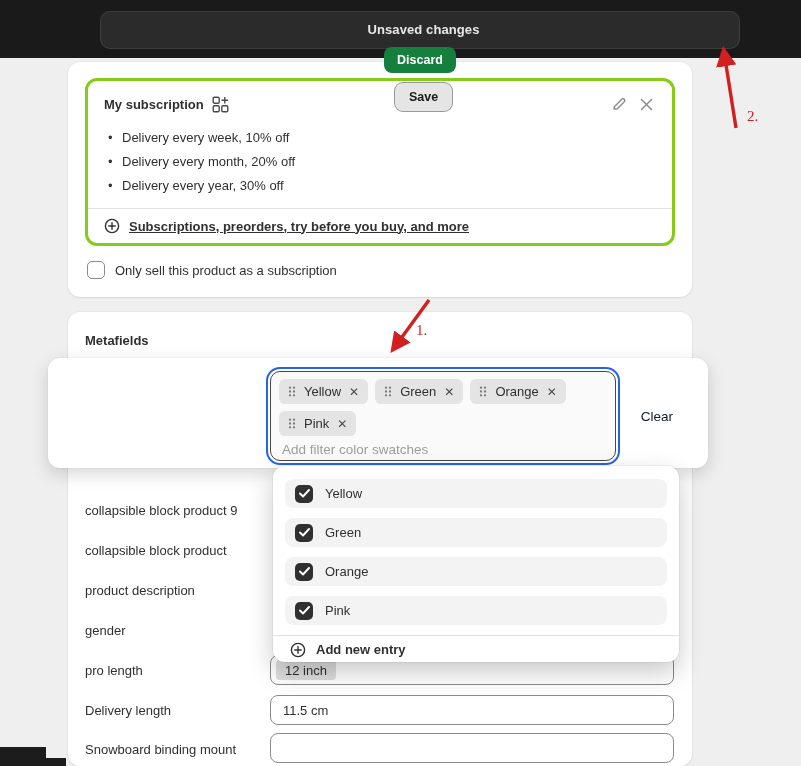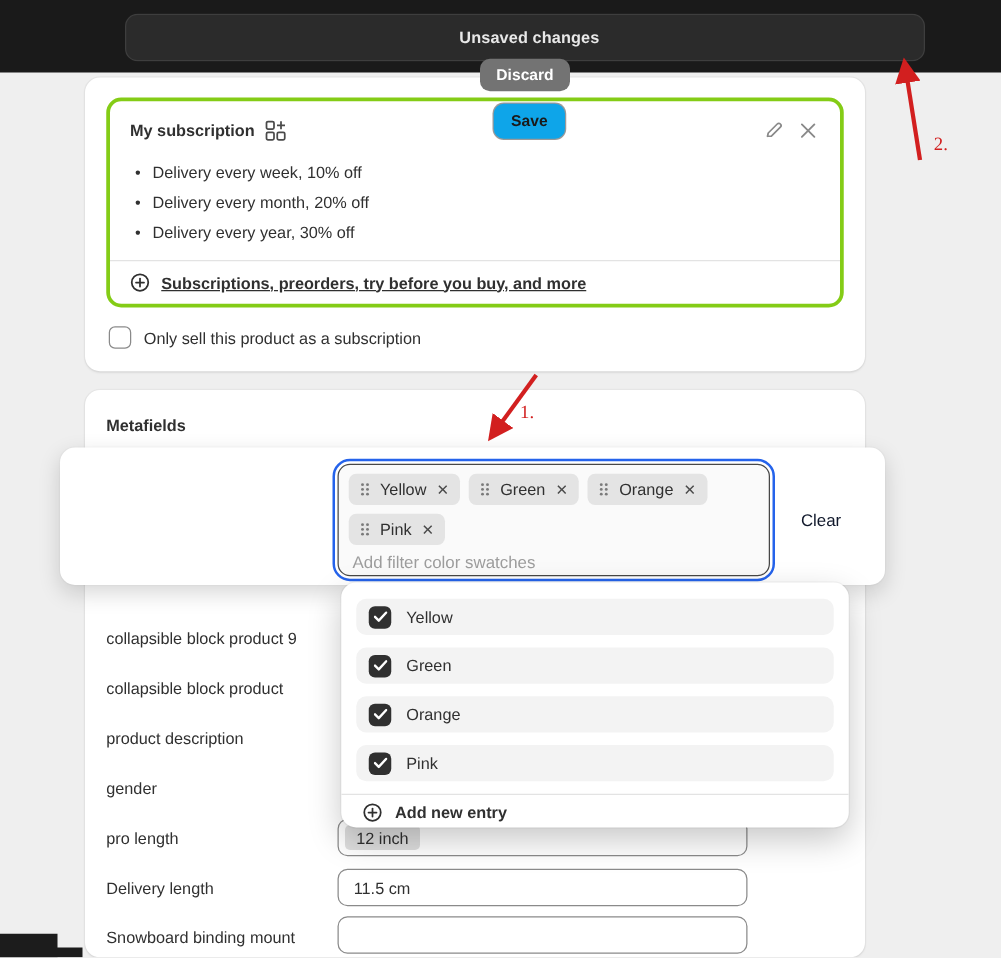--- a/index.html
+++ b/index.html
@@ -12,22 +12,22 @@
 
   
   .topbar { position:absolute; left:0; top:0; width:801px; height:58px; background:#1a1a1a; z-index:8; }
   .notif-bar {
     position:absolute; left:100px; top:11px; width:640px; height:38px;
     background:#2b2b2b; border:1px solid rgba(255,255,255,.09); border-radius:10px;
     display:flex; align-items:center; gap:10px; padding:0 6px 0 13px;flex-direction:column;
   }
   .notif-msg { color:#e8e8e8; font-size:13px; font-weight:700; letter-spacing:.1px; flex:1; }
   .btn { border:none; cursor:pointer; font-family:inherit; font-weight:700; font-size:12.5px; border-radius:8px; }
-  .btn-discard { background:#737373; color:#fff; padding:6px 13px; margin-right:7px; }
-  .btn-save { background:#0ea5e9; color:#1a1a1a; padding:7px 14px; box-shadow:0 0 0 1px rgba(0,0,0,.4); }
+  .btn-discard { background:#15803d; color:#fff; padding:6px 13px; margin-right:7px; }
+  .btn-save { background:#e5e5e5; color:#1a1a1a; padding:7px 14px; box-shadow:0 0 0 1px rgba(0,0,0,.4); }
 
   
   .card { position:absolute; background:#fff; border-radius:12px; box-shadow:0 1px 2px rgba(0,0,0,.07), 0 0 0 1px rgba(0,0,0,.03); }
   .card1 { left:68px; top:62px; width:624px; height:235px; padding:16px 17px; }
   .subcard { border:3px solid #84cc16; border-radius:12px; overflow:hidden; }
   .subcard-head { display:flex; align-items:center; gap:8px; padding:13px 16px 4px 16px; }
   .subcard-title { font-size:13px; font-weight:700; }
   .head-spacer { flex:1; }
   .icon-btn { background:none; border:none; cursor:pointer; padding:2px; line-height:0; }
   .bullets { list-style:none; padding:8px 16px 10px 20px; }
@@ -36,21 +36,21 @@
   .subcard-divider { border-top:1px solid #e3e3e3; }
   .subcard-footer { display:flex; align-items:center; gap:9px; padding:9px 16px; font-size:13px; font-weight:600;text-decoration:underline; }
   .checkbox-row { display:flex; align-items:center; gap:10px; margin-top:15px; padding-left:2px; cursor:pointer; }
   .cbox-empty { width:18px; height:18px; border:1.6px solid #8a8a8a; border-radius:5px; background:#fff; flex:0 0 auto; }
   .checkbox-row .lbl { font-size:13px; }
 
   
   .card2 { left:68px; top:312px; width:624px; height:454px; }
   .card2-title { position:absolute; left:17px; top:21px; font-size:13px; font-weight:700; }
   .mf-label { position:absolute; left:17px; font-size:13px; color:#303030; white-space:nowrap; }
-  .mf-field { position:absolute; left:202px; width:328px; height:30px; border:1px solid #8a8a8a; border-radius:8px; background:#fff; font-size:13px; display:flex; align-items:center; }
+  .mf-field { position:absolute; left:202px; width:404px; height:30px; border:1px solid #8a8a8a; border-radius:8px; background:#fff; font-size:13px; display:flex; align-items:center; }
   .mf-field .val { padding-left:12px; }
   .chip { background:#dedede; border-radius:4px; height:20px; display:inline-flex; align-items:center; padding:0 9px; margin-left:5px; font-size:13px; }
 
   
   .focus-strip {
     position:absolute; left:48px; top:358px; width:660px; height:110px; background:#fff;
     border-radius:12px; box-shadow:0 6px 18px rgba(0,0,0,.16), 0 0 0 1px rgba(0,0,0,.02); z-index:5;
   }
   .fs-labelblock { position:absolute; left:37px; top:24px; }
   .fs-labelrow { display:flex; align-items:center; gap:13px; }

